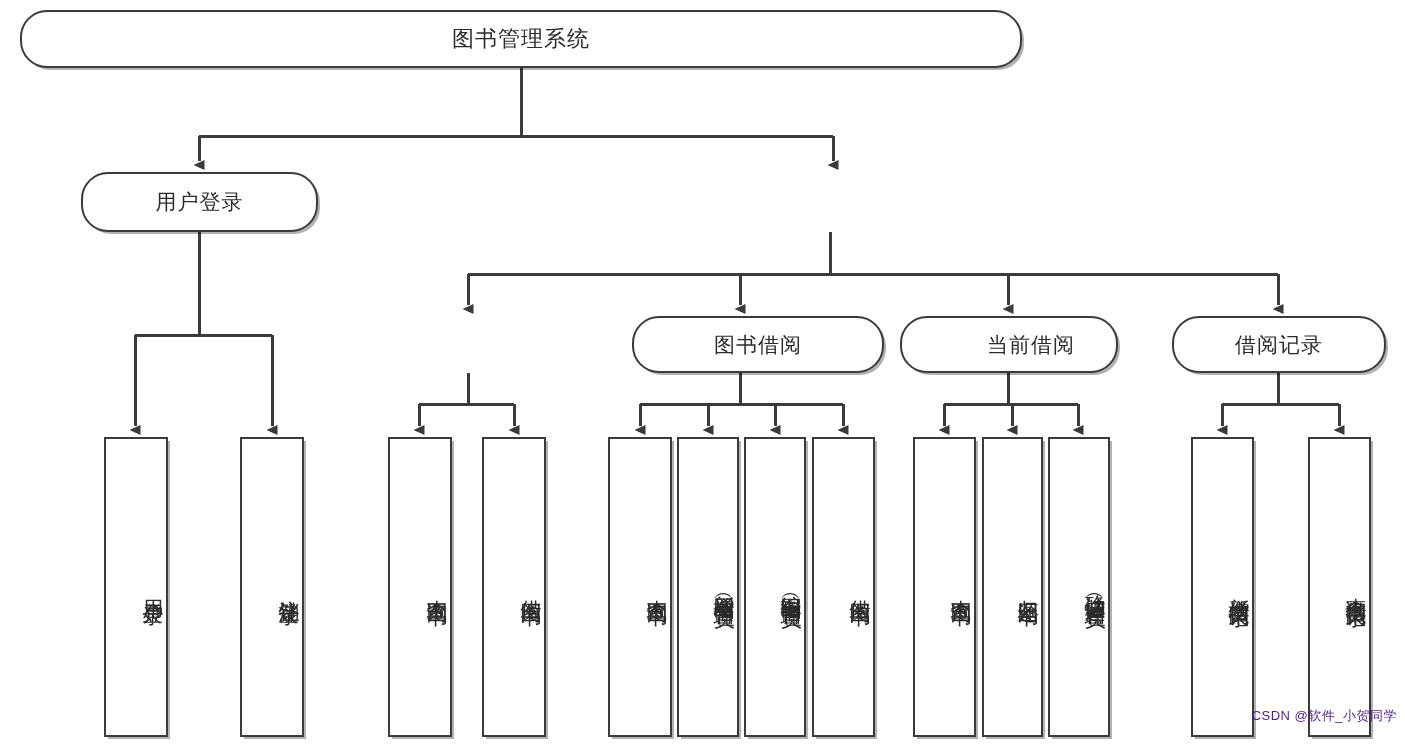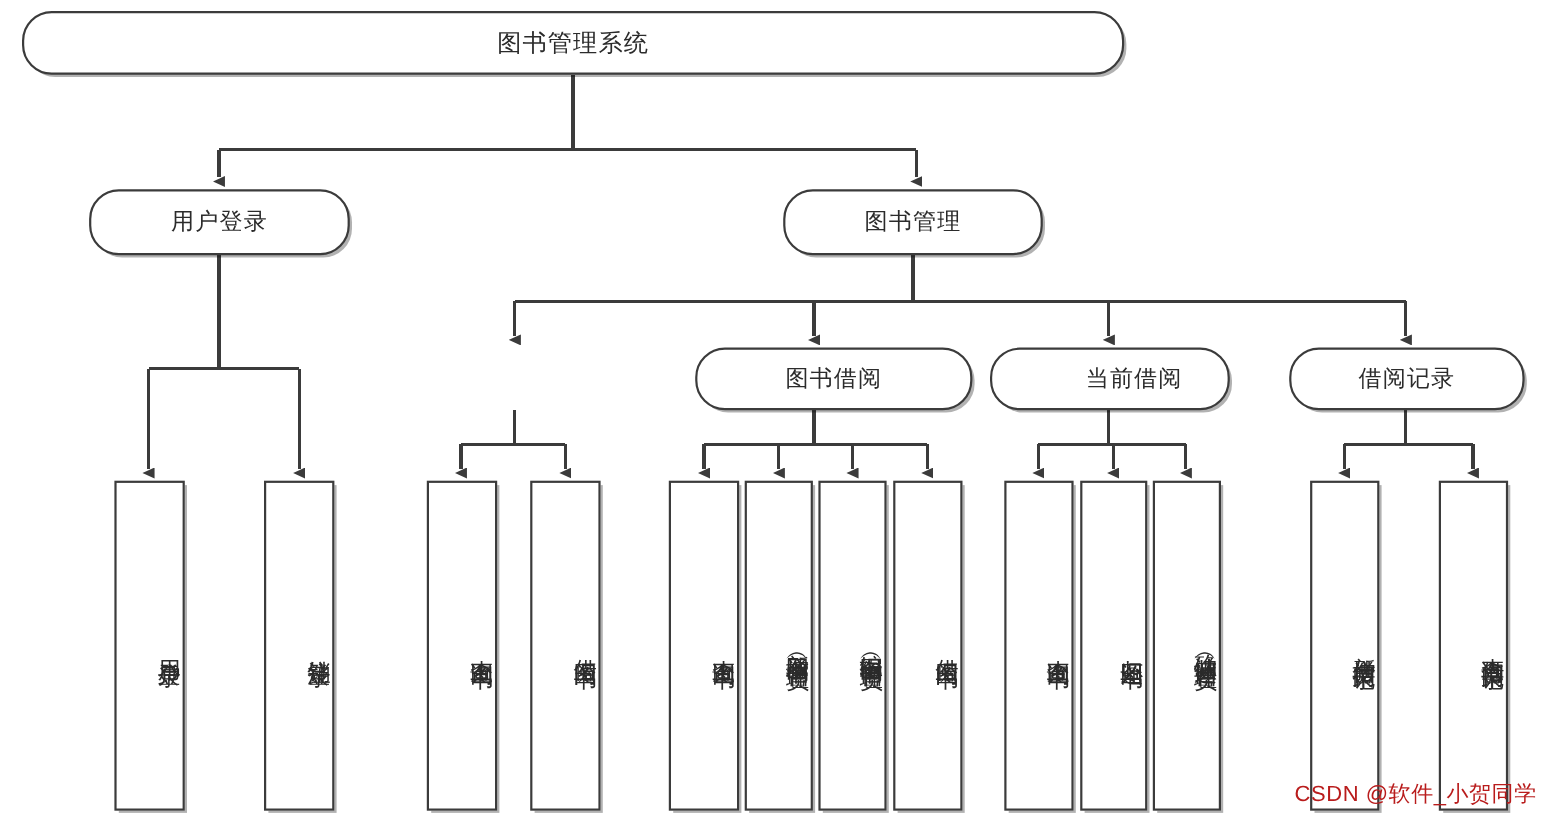--- a/index.html
+++ b/index.html
@@ -43,23 +43,23 @@
   .node.v .vtxt{
     writing-mode:vertical-rl;
     text-orientation:upright;
     display:block;
     text-align:center;
   }
   .node.root{font-size:22px;}
   .watermark{
     position:absolute;
     right:8px;
-    bottom:12px;
-    font-size:20px;
-    color:#b91c1c;
+    bottom:22px;
+    font-size:13px;
+    color:#4c1d95;
     letter-spacing:0.5px;
     white-space:nowrap;
     user-select:none;
   }
 </style>
 </head>
 <body>
 
 <div id="canvas">
 
@@ -113,23 +113,20 @@
     </g>
   </svg>
 
   <div class="node h root" style="left:20px;top:10px;width:1002px;height:58px;">
     <span>图书管理系统</span>
   </div>
 
   <div class="node h" style="left:81px;top:172px;width:237px;height:60px;">
     <span>用户登录</span>
   </div>
-  <div class="node h" style="left:712px;top:172px;width:236px;height:60px;">
-    <span>图书管理</span>
-  </div>
 
   <div class="node h" style="left:632px;top:316px;width:252px;height:57px;">
     <span>图书借阅</span>
   </div>
   <div class="node h" style="left:900px;top:316px;width:218px;height:57px;padding-left:44px;">
     <span>当前借阅</span>
   </div>
   <div class="node h" style="left:1172px;top:316px;width:214px;height:57px;">
     <span>借阅记录</span>
   </div>

